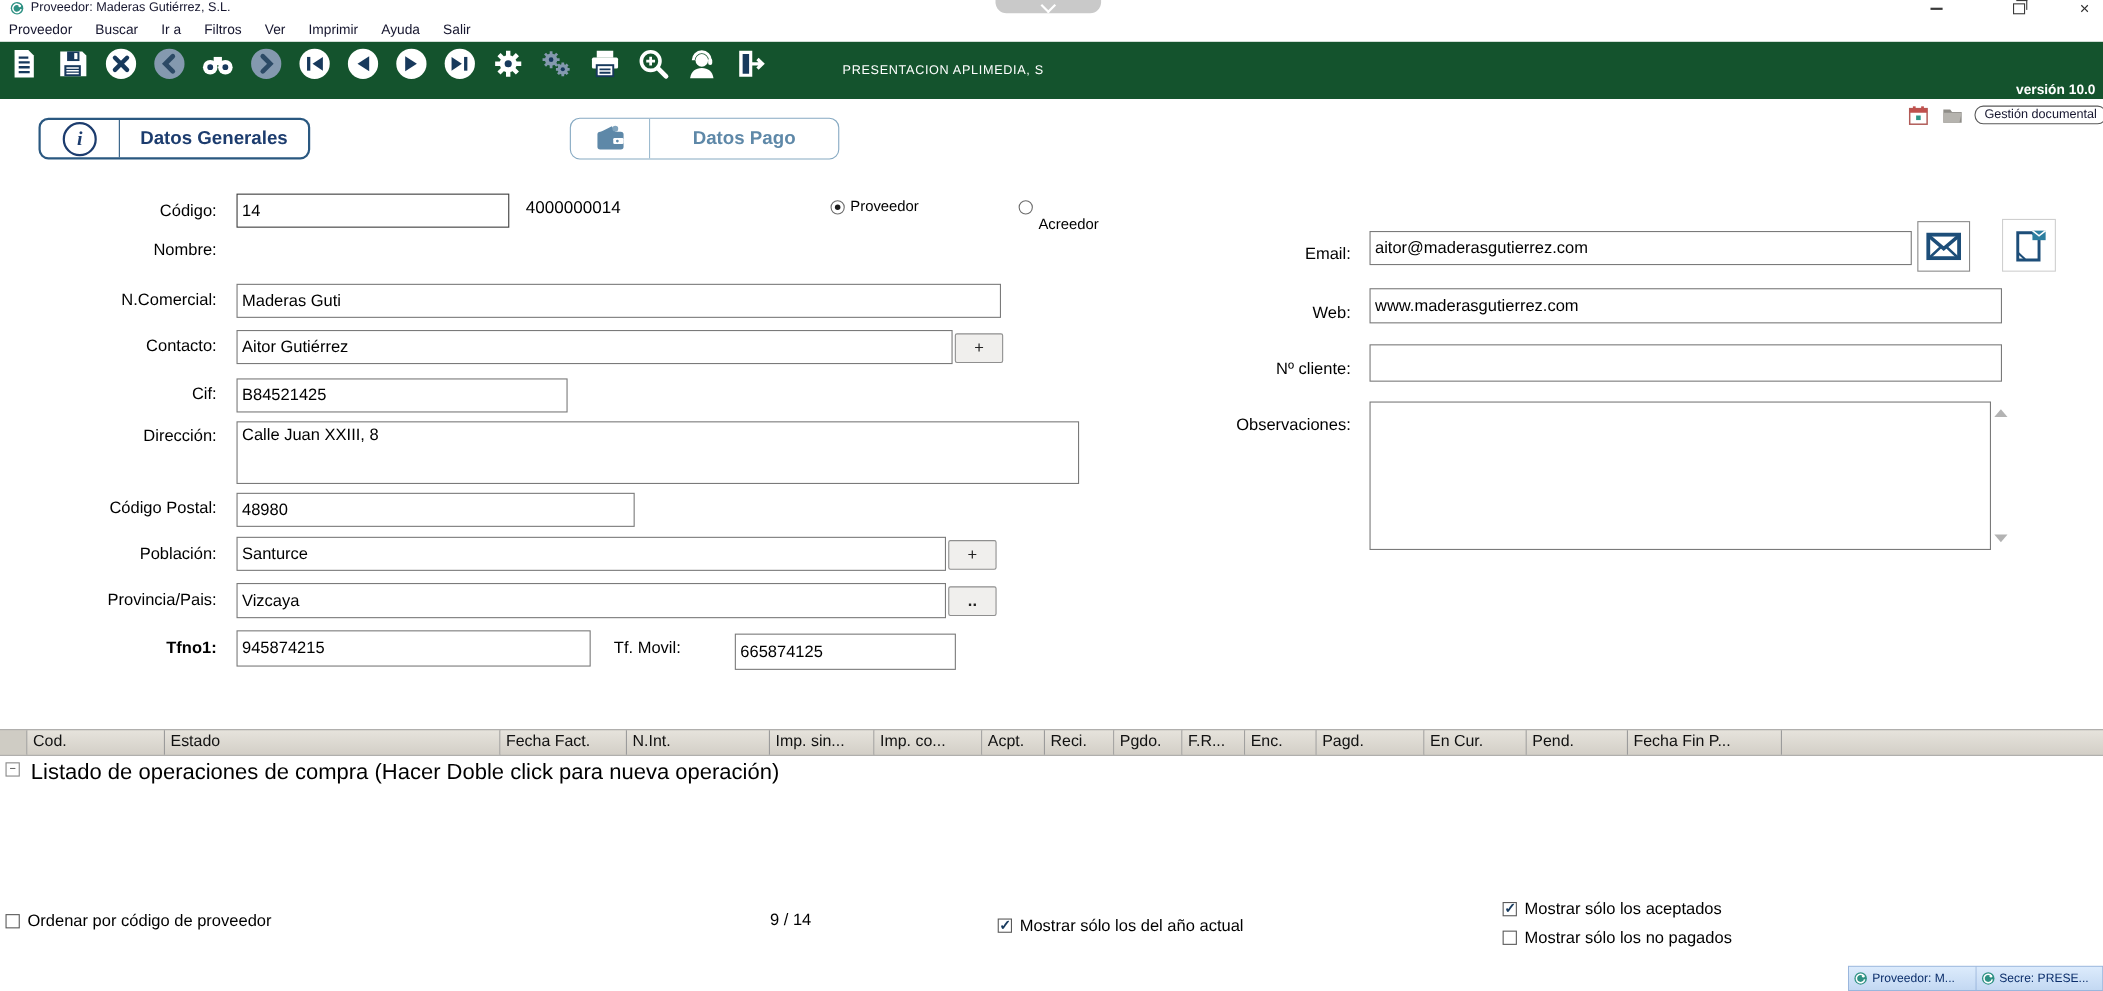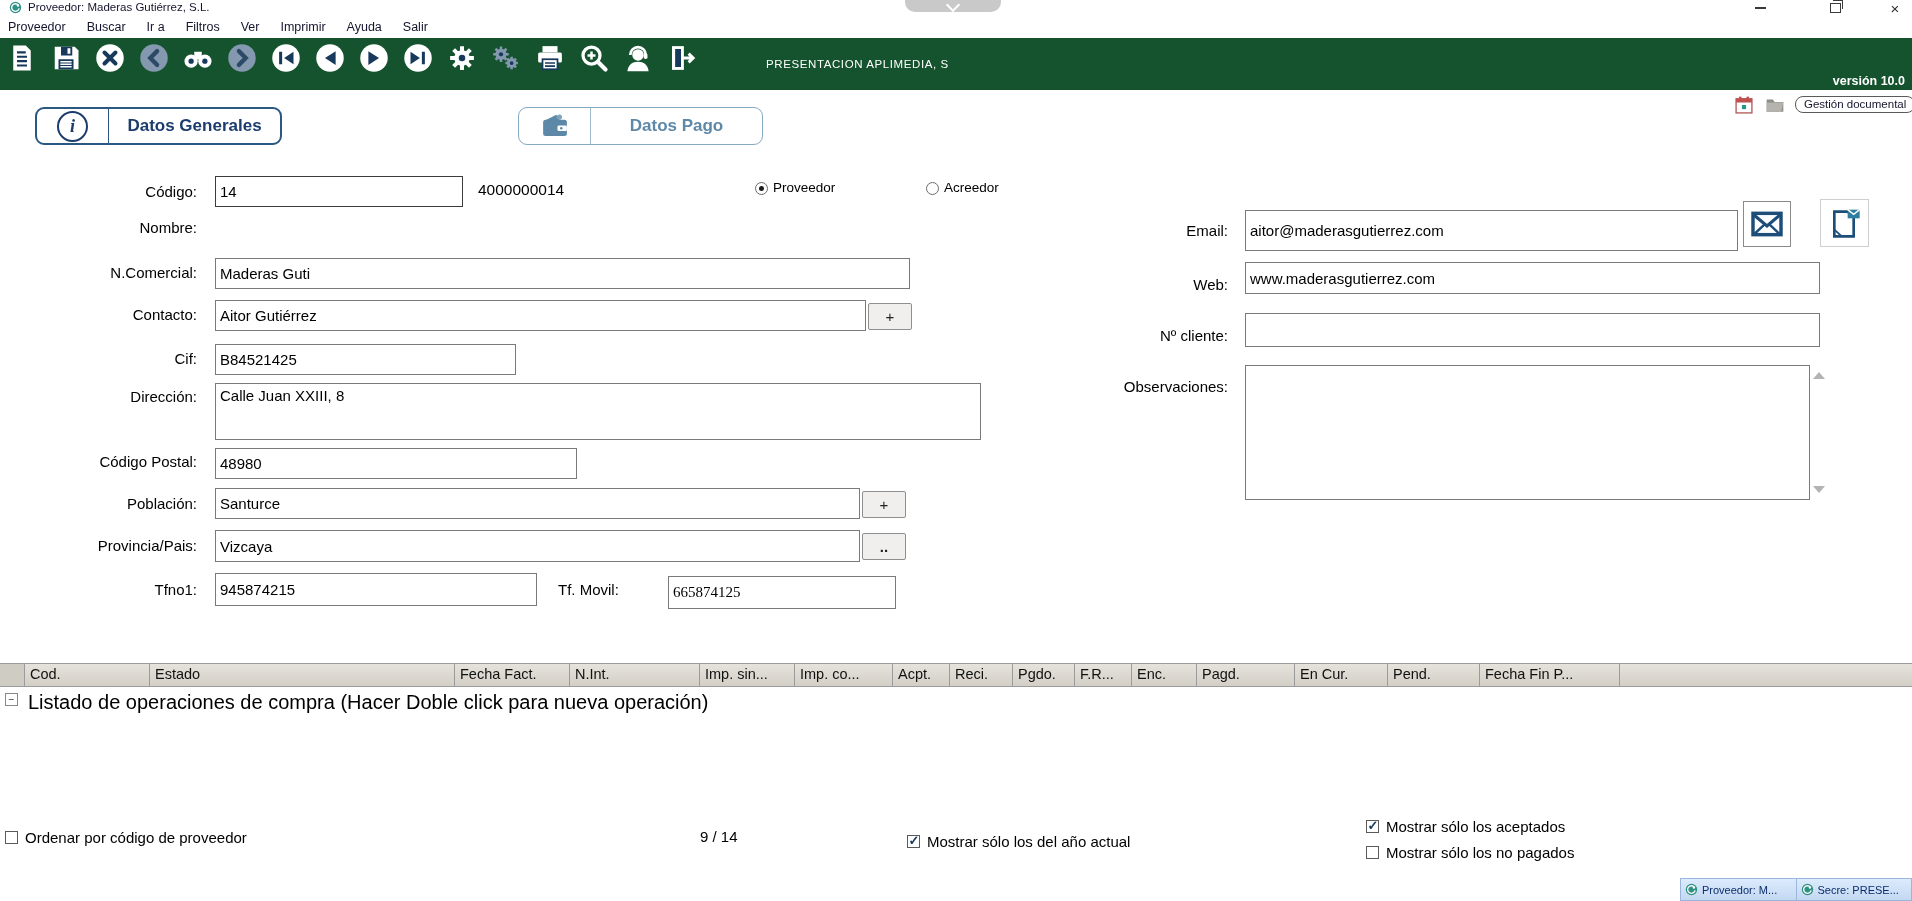--- a/index.html
+++ b/index.html
@@ -283,21 +283,21 @@
     <div class="tab-label">Datos Pago</div>
   </div>
 
   <span class="lbl" style="top:183px;">Código:</span>
   <input class="inp" style="left: 215px; top: 176px; width: 248px; height: 31px; border: 1.5px solid rgb(60, 60, 60);" value="14">
   <span class="static-val" style="left:478px;top:181px;">4000000014</span>
 
   <span class="radio sel" style="left:755px;top:182px;"></span>
   <span class="rad-lbl" style="left:773px;top:180px;">Proveedor</span>
   <span class="radio" style="left:926px;top:182px;"></span>
-  <span class="rad-lbl" style="left:944px;top:180px;">Acreedor</span>
+  <span class="rad-lbl" style="left:944px;top:196px;">Acreedor</span>
 
   <span class="lbl" style="top:219px;">Nombre:</span>
 
   <span class="lbl" style="top:264px;">N.Comercial:</span>
   <input class="inp" style="left: 215px; top: 258px; width: 695px; height: 31px;" value="Maderas Guti">
 
   <span class="lbl" style="top:306px;">Contacto:</span>
   <input class="inp" style="left: 215px; top: 300px; width: 651px; height: 31px;" value="Aitor Gutiérrez">
   <button class="sqbtn" style="left:868px;top:303px;width:44px;height:27px;">+</button>
 
@@ -311,27 +311,27 @@
   <input class="inp" style="left: 215px; top: 448px; width: 362px; height: 31px;" value="48980">
 
   <span class="lbl" style="top:495px;">Población:</span>
   <input class="inp" style="left: 215px; top: 488px; width: 645px; height: 31px;" value="Santurce">
   <button class="sqbtn" style="left:862px;top:491px;width:44px;height:27px;">+</button>
 
   <span class="lbl" style="top:537px;">Provincia/Pais:</span>
   <input class="inp" style="left: 215px; top: 530px; width: 645px; height: 32px;" value="Vizcaya">
   <button class="sqbtn" style="left:862px;top:533px;width:44px;height:27px;font-weight:bold;">..</button>
 
-  <span class="lbl" style="top:581px;">Tfno1:</span>
+  <span class="lbl" style="top:581px;font-weight:bold;">Tfno1:</span>
   <input class="inp" style="left: 215px; top: 573px; width: 322px; height: 33px;" value="945874215">
   <span class="static-val" style="left:558px;top:581px;font-size:15px;">Tf. Movil:</span>
-  <input class="inp" style="left: 668px; top: 576px; width: 228px; height: 33px; font-family: Liberation Serif, serif;" value="665874125">
+  <input class="inp" style="left: 668px; top: 576px; width: 201px; height: 33px;" value="665874125">
 
   <span class="rlbl" style="top:222px;">Email:</span>
-  <input class="inp" style="left: 1245px; top: 210px; width: 493px; height: 41px;" value="aitor@maderasgutierrez.com">
+  <input class="inp" style="left: 1245px; top: 210px; width: 493px; height: 31px;" value="aitor@maderasgutierrez.com">
   <button class="icbtn" style="left:1743px;top:201px;width:48px;height:46px;border:1px solid #8a8a8a;">
     <svg viewBox="0 0 24 24">
         <rect x="1.5" y="4" width="21" height="16" fill="#fff" stroke="#1d4e79" stroke-width="2.6"></rect>
         <path d="M2 5l10 8.5L22 5" fill="none" stroke="#1d4e79" stroke-width="2.4"></path>
         <path d="M2.5 19.5l7.5-7M21.5 19.5l-7.5-7" stroke="#1d4e79" stroke-width="1.8"></path>
       </svg>
   </button>
   <button class="icbtn" style="left:1820px;top:199px;width:49px;height:48px;border:1px solid #cfcfcf;">
     <svg viewBox="0 0 24 24" fill="none">
         <path d="M4 3.5h10l4.5 4.5v14H4z" stroke="#1d4e79" stroke-width="2"></path>

